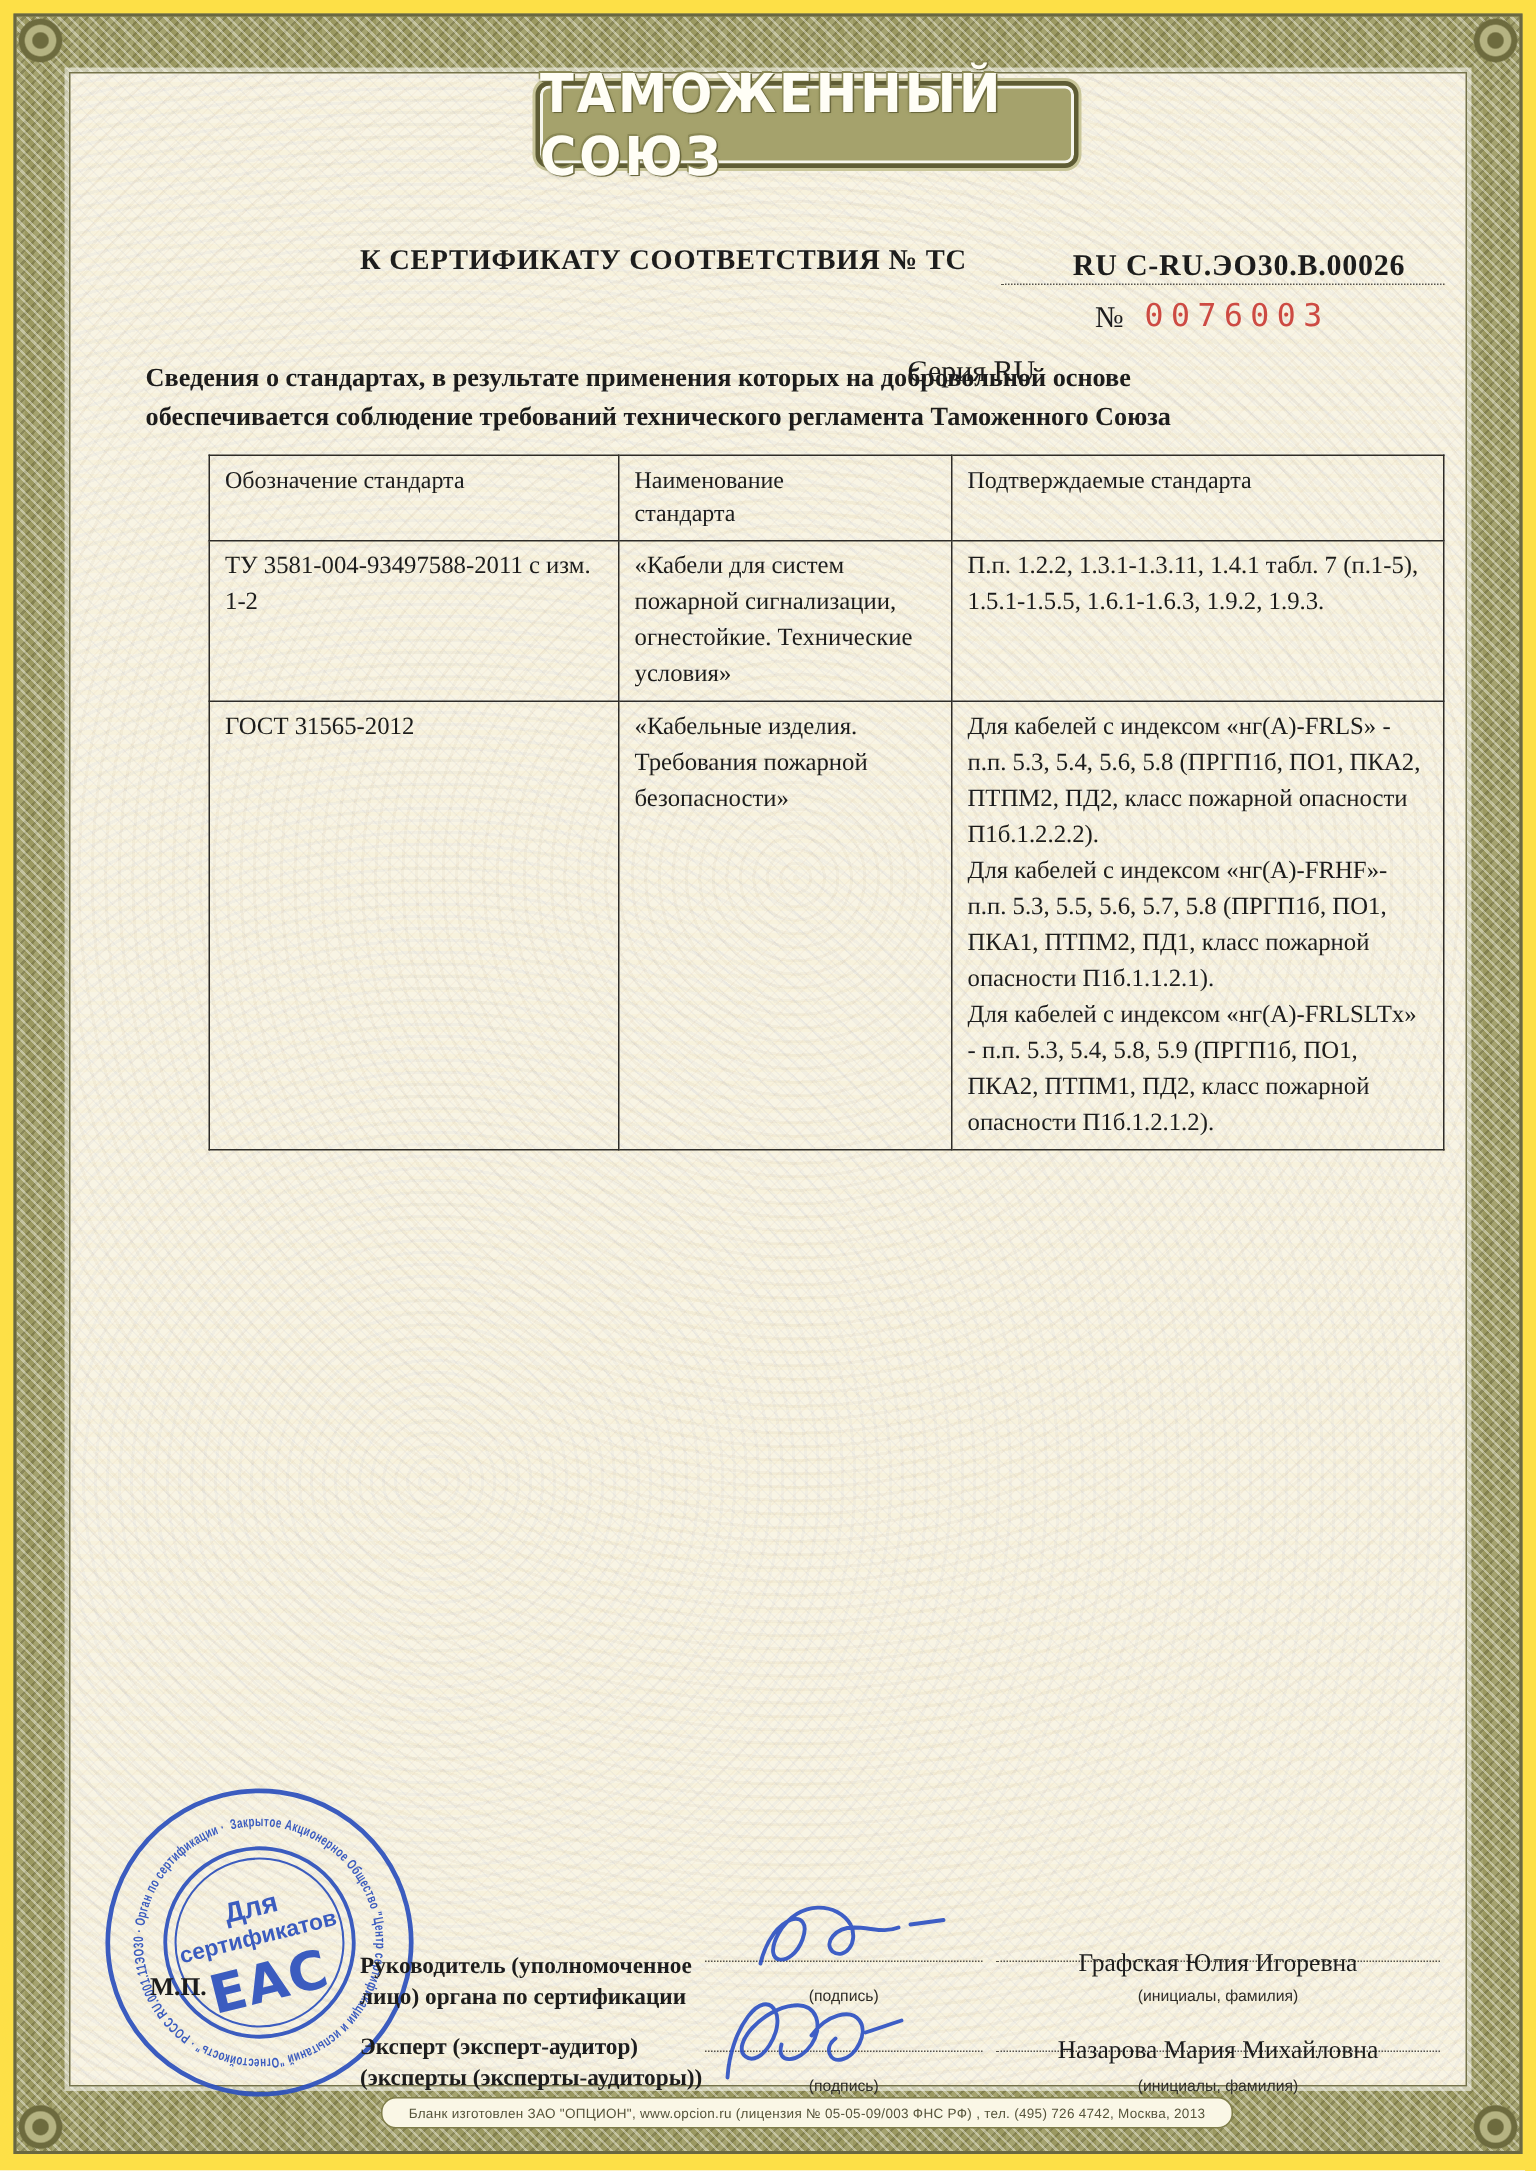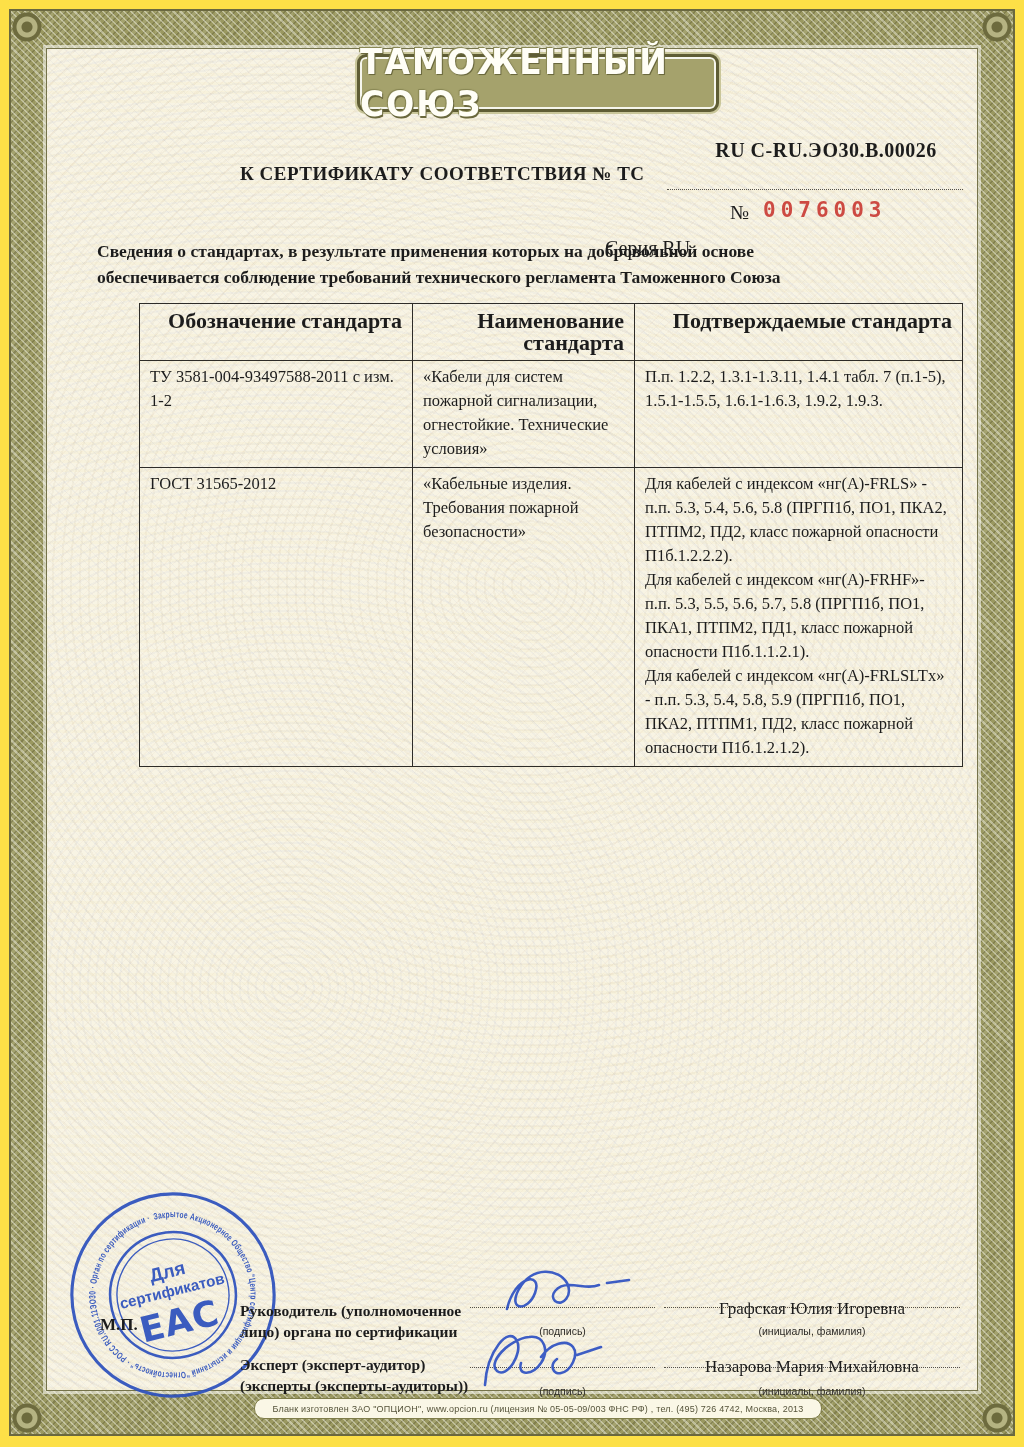--- a/index.html
+++ b/index.html
@@ -35,35 +35,35 @@
     box-shadow:inset 0 0 0 2px rgba(255,255,252,.9), 0 0 0 2px #c9c69a;
     display:flex;align-items:center;justify-content:center;}
   .banner span{font-family:"DejaVu Sans","Liberation Sans",sans-serif;
     font-weight:bold;font-size:33px;letter-spacing:2px;color:#fffef6;
     transform:scaleY(1.08);
     text-shadow:1px 1px 0 #6a683d,-1px -1px 0 #8a8855,0 0 2px #6a683d;}
   
   .title{position:absolute;left:0;top:63px;width:100%;text-align:center;
     font-size:30px;font-weight:bold;letter-spacing:2px;}
   .cert-label{position:absolute;left:193px;top:114px;font-size:19px;font-weight:bold;letter-spacing:.5px;}
-  .cert-number{position:absolute;left:634px;top:90px;width:290px;text-align:center;
+  .cert-number{position:absolute;left:634px;top:117px;width:290px;text-align:center;
     font-size:20px;font-weight:bold;letter-spacing:.5px;}
   .cert-underline{position:absolute;left:620px;top:140px;width:296px;border-bottom:1.5px dotted #55524a;}
   .series-label{position:absolute;left:558px;top:152px;font-size:20px;margin-top:36px;}
   .num-sign{position:absolute;left:683px;top:152px;font-size:20px;}
-  .series-number{position:absolute;left:716px;top:149px;font-size:21px;font-weight:bold;
+  .series-number{position:absolute;left:716px;top:149px;font-size:21px;font-weight:normal;
     font-family:"DejaVu Sans Mono","Liberation Mono",monospace;letter-spacing:5px;color:#cd4a42;}
   .intro{position:absolute;left:50px;top:189px;width:860px;text-align:left;
     font-size:17.5px;font-weight:bold;line-height:26px;white-space:pre-line;}
   
   table.standards{position:absolute;left:92px;top:254px;width:823px;border-collapse:collapse;
     table-layout:fixed;background:transparent;}
   table.standards th,table.standards td{border:1.6px solid #2e2c28;vertical-align:top;
     padding:4px 10px 6px 10px;}
-  table.standards th{font-size:22px;font-weight:bold;text-align:right;white-space:pre-line;line-height:22px;padding-top:6px;}
+  table.standards th{font-size:16px;font-weight:normal;text-align:left;white-space:pre-line;line-height:22px;padding-top:6px;}
   table.standards td{font-size:16.5px;line-height:24px;}
   .req-par{margin:0;}
   
   .mp{position:absolute;left:53px;top:1266px;font-size:17px;font-weight:bold;}
   .role{position:absolute;font-size:15.5px;font-weight:bold;line-height:21px;white-space:pre-line;}
   .role.r1{left:193px;top:1251px;width:240px;}
   .role.r2{left:193px;top:1305px;width:270px;}
   .sig-line{position:absolute;border-bottom:1.5px dotted #55524a;}
   .sig-line.s1{left:423px;top:1258px;width:185px;}
   .sig-line.s2{left:423px;top:1318px;width:185px;}

